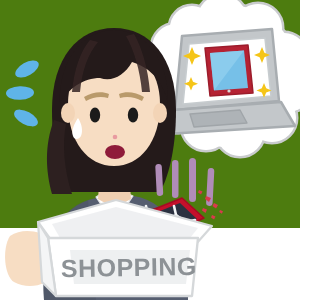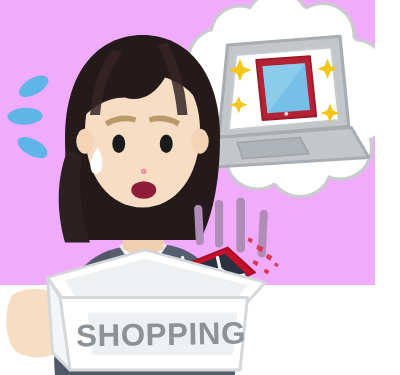--- a/index.html
+++ b/index.html
@@ -1,18 +1,18 @@
 <!DOCTYPE html>
 <html><head>
 <meta charset="utf-8">
 <style>
   html,body{margin:0;padding:0;background:#ffffff;}
   body{width:300px;height:300px;overflow:hidden;
        font-family:"Liberation Sans",sans-serif;}
-  #scene{position:relative;width:300px;height:228px;background:#f0abfc;}
+  #scene{position:relative;width:300px;height:228px;background:#4d7c0f;}
   #scene svg{display:block;width:300px;height:300px;}
   .nosel{user-select:none;}
 </style>
 </head>
 <body>
 
 <div id="scene" class="nosel">
 
 <svg viewBox="0 0 300 300" xmlns="http://www.w3.org/2000/svg">
 

